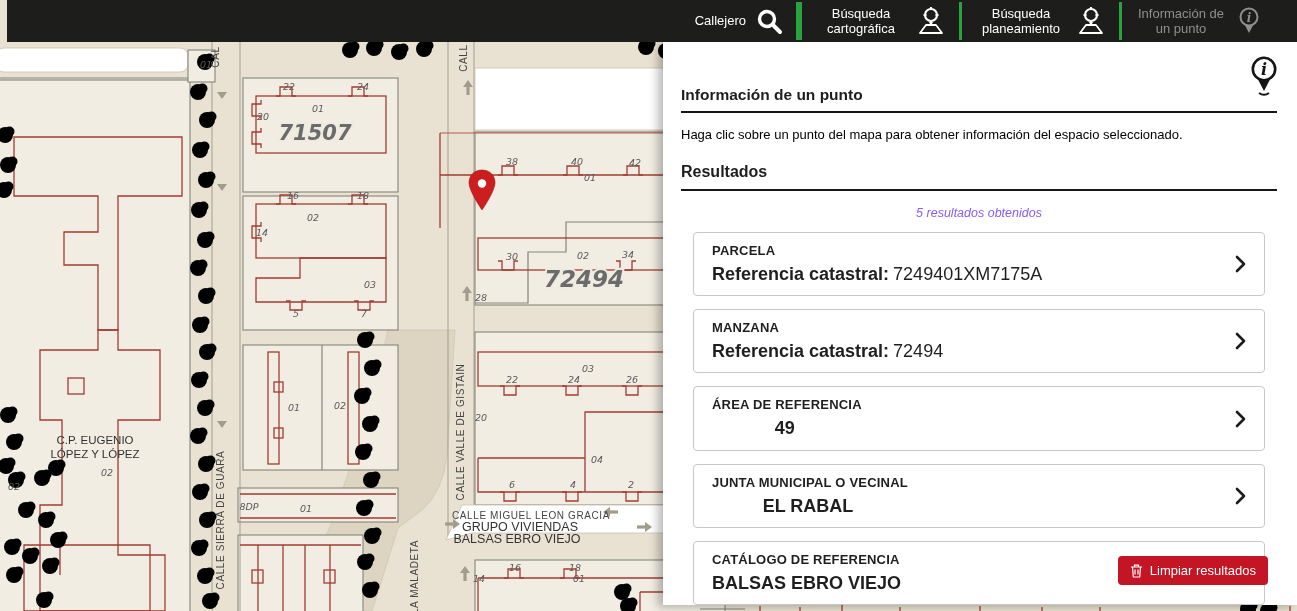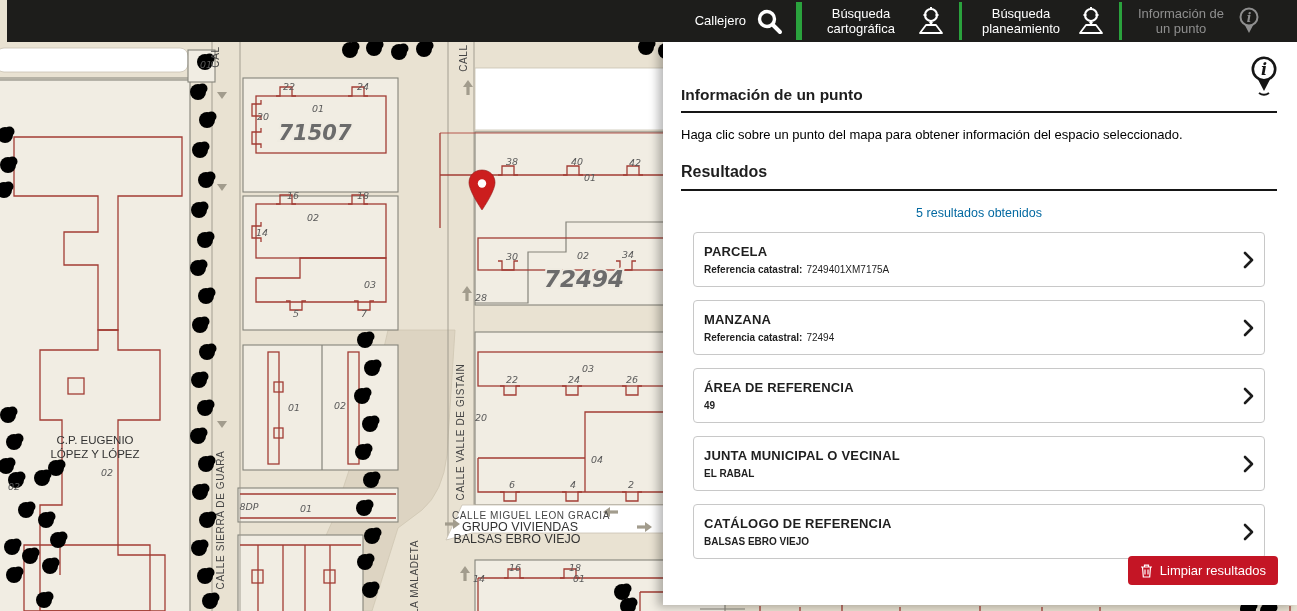--- a/index.html
+++ b/index.html
@@ -29,28 +29,28 @@
   .poi{font:11.5px "Liberation Sans",sans-serif;fill:#333;text-anchor:middle;}
   .arrow{fill:#a29c8d;}
 
   
   .panel{position:absolute;left:663px;top:42px;right:0;height:563px;background:#fff;box-shadow:-5px 2px 9px rgba(0,0,0,.28);z-index:20;}
   .panel-inner{position:relative;height:100%;box-sizing:border-box;padding:0 20px 0 18px;}
   .info-pin{position:absolute;top:13px;right:17px;}
   .panel-title{margin:0;padding:44px 0 7px;font-size:15.5px;font-weight:bold;color:#1e1e1e;border-bottom:2px solid #161616;}
   .panel-desc{margin:14px 0 0;font-size:13px;color:#000000;}
   .results-title{margin:21px 0 0;padding:0 0 8px;font-size:16px;font-weight:bold;color:#1e1e1e;border-bottom:2px solid #161616;}
-  .results-count{margin:15px 0 4px;text-align:center;font-size:12.5px;color:#0369a1;}
+  .results-count{margin:15px 0 4px;text-align:center;font-style:italic;font-size:12.5px;color:#8b5cf6;}
   .cards{width:572px;margin:12px auto 0;display:flex;flex-direction:column;gap:13px;}
-  .card{display:flex;align-items:center;border:1px solid #c8c8c8;border-radius:4px;background:#fff;padding:9px 10px;box-sizing:border-box;min-height:55px;cursor:pointer;}
+  .card{display:flex;align-items:center;border:1px solid #c8c8c8;border-radius:4px;background:#fff;padding:9px 18px;box-sizing:border-box;min-height:55px;cursor:pointer;}
   .card-title{font-size:13px;font-weight:bold;color:#1f1f1f;letter-spacing:.2px;line-height:1.45;}
-  .card-sub{font-size:10px;color:#1f1f1f;margin-top:2px;line-height:1.3;}
+  .card-sub{font-size:18px;color:#1f1f1f;margin-top:2px;line-height:1.3;text-align:center;}
   .card-sub b{margin-right:4px;}
   .chev{margin-left:auto;flex:0 0 auto;}
-  .clear-btn{position:absolute;right:19px;bottom:20px;display:flex;align-items:center;gap:7px;background:#c41525;color:#fff;border:none;border-radius:4px;padding:7px 12px;font-size:13px;font-family:"Liberation Sans",sans-serif;cursor:pointer;}
+  .clear-btn{position:absolute;right:29px;bottom:20px;display:flex;align-items:center;gap:7px;background:#c41525;color:#fff;border:none;border-radius:4px;padding:7px 12px;font-size:13px;font-family:"Liberation Sans",sans-serif;cursor:pointer;}
 </style>
 </head>
 <body>
 
 <div id="app">
 
   <svg class="map" viewBox="0 42 1297 569">
     <defs>
       <g id="tree">
           <circle r="8"></circle>

